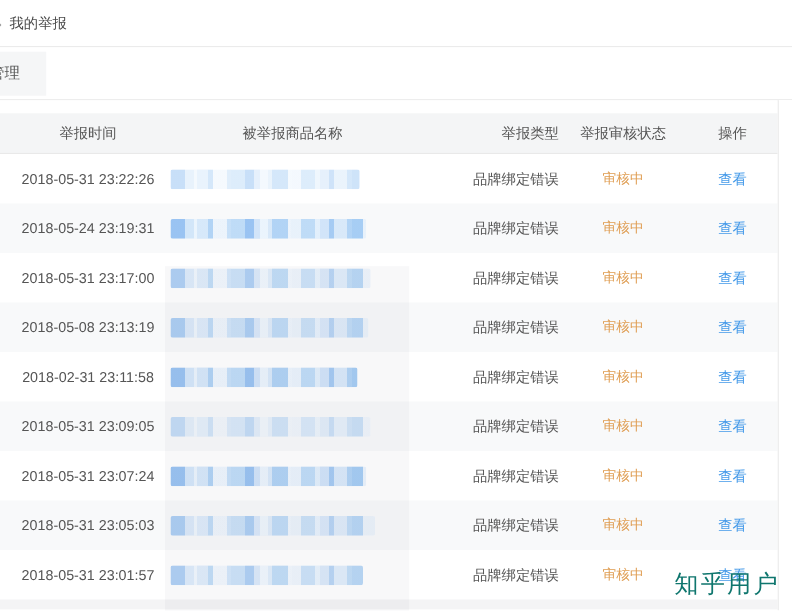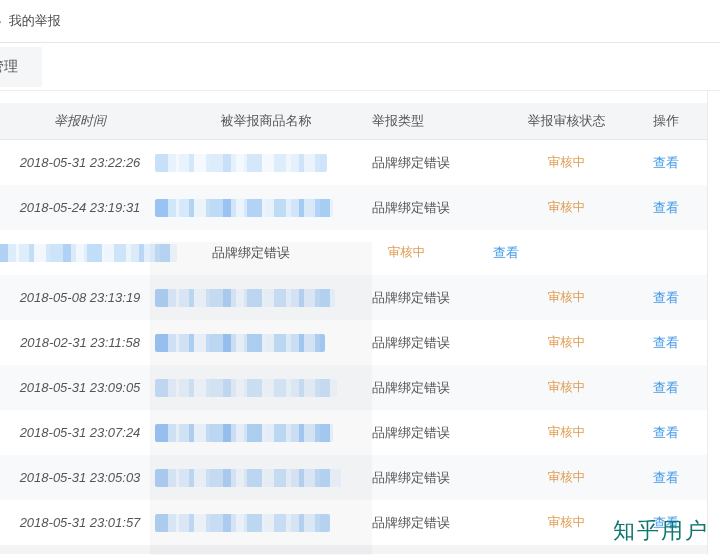--- a/index.html
+++ b/index.html
@@ -24,23 +24,23 @@
     white-space:nowrap;cursor:pointer;
   }
   
   .tbl{width:707px;position:relative;margin-top:12px;}
   .thead{
     height:36px;background:#f4f5f6;border-bottom:1px solid #e9e9e9;
     display:flex;align-items:center;font-size:13px;color:#555;
   }
   .trow{height:45px;display:flex;align-items:center;font-size:13px;color:#555;}
   .trow:nth-child(even){background:#f8f9fa;}
-  .c1{width:160px;text-align:center;flex:none;font-style:italic;}
+  .c1{width:160px;text-align:center;flex:none;}
   .c2{width:212px;flex:none;display:flex;align-items:center;}
-  .c3{width:136px;text-align:left;flex:none;}
+  .c3{width:136px;text-align:right;flex:none;}
   .c4{width:117px;text-align:center;flex:none;}
   .c5{width:82px;text-align:center;flex:none;}
   .status{font-size:12.5px;}
   .view-link{font-size:13px;text-decoration:none;cursor:pointer;}
   
   .col-band{
     position:absolute;left:150px;top:139px;width:222px;height:416px;
     background:rgba(40,40,60,0.032);pointer-events:none;
   }
   .mosaic{
@@ -102,20 +102,21 @@
       <div class="trow">
         <div class="c1">2018-05-24 23:19:31</div>
         <div class="c2">
           <div class="mosaic tone-deep" style="width: 178px;"></div>
         </div>
         <div class="c3">品牌绑定错误</div>
         <div class="c4"><span class="status" style="color: rgb(223, 156, 80);">审核中</span></div>
         <div class="c5"><a class="view-link" style="color: rgb(69, 154, 233);">查看</a></div>
       </div>
       <div class="trow">
+        <div class="c1">2018-05-31 23:17:00</div>
         <div class="c2">
           <div class="mosaic tone-mid" style="width: 182px;"></div>
         </div>
         <div class="c3">品牌绑定错误</div>
         <div class="c4"><span class="status" style="color: rgb(223, 156, 80);">审核中</span></div>
         <div class="c5"><a class="view-link" style="color: rgb(69, 154, 233);">查看</a></div>
       </div>
       <div class="trow">
         <div class="c1">2018-05-08 23:13:19</div>
         <div class="c2">

